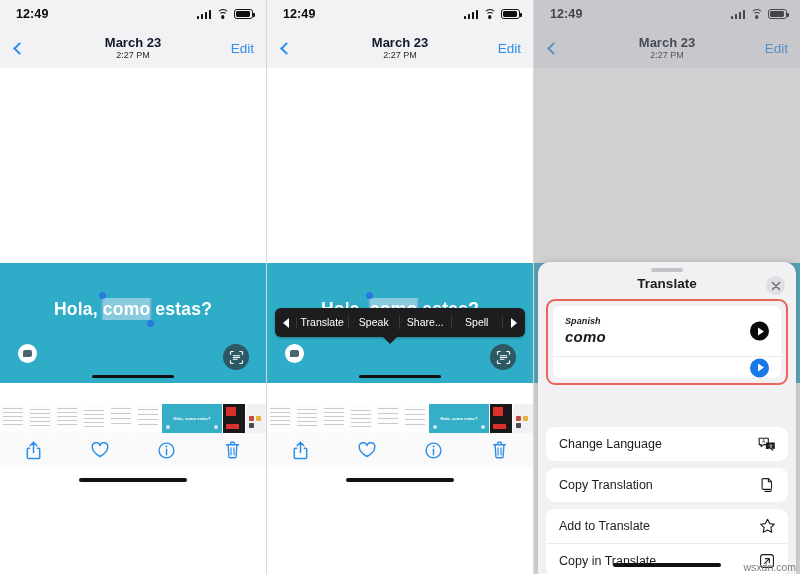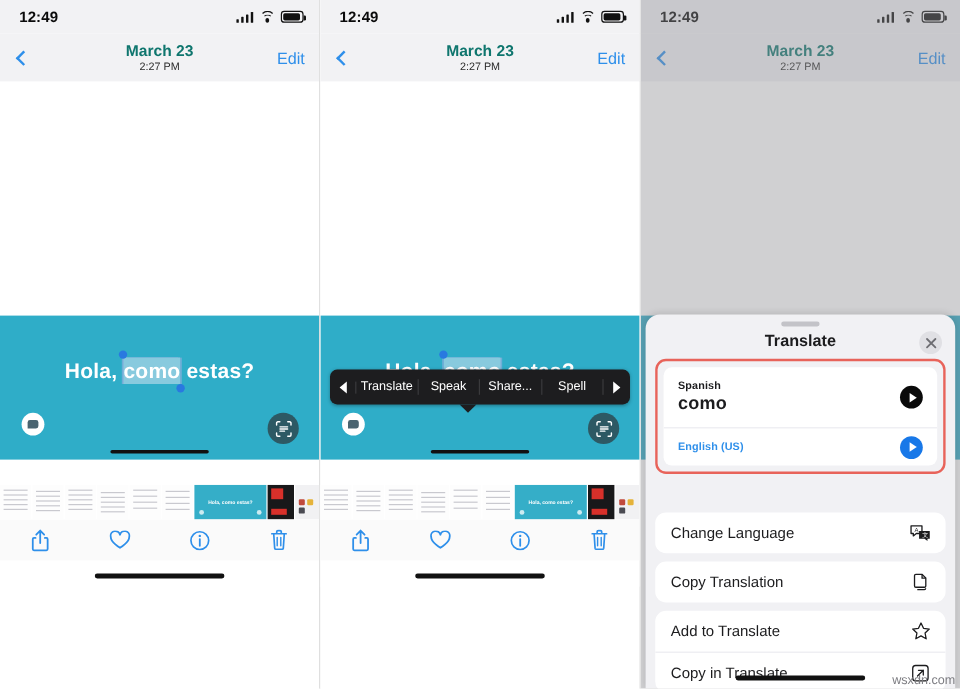--- a/index.html
+++ b/index.html
@@ -47,21 +47,21 @@
   
   .navbar {
     position: relative; height: 40px;
     background: #f2f2f4;
     display: flex; align-items: center;
     padding: 0 12px 0 9px;
   }
   .nav-back { width: 20px; height: 26px; display:flex; align-items:center; justify-content:center; }
   .chev { display:block; width: 9px; height: 9px; border-left: 2.4px solid #2e8fea; border-bottom: 2.4px solid #2e8fea; transform: rotate(45deg); }
   .nav-title { position:absolute; left:0; right:0; text-align:center; pointer-events:none; }
-  .nav-title .t1 { font-size: 13px; font-weight: 700; color: #0f766e; line-height: 15px; }
+  .nav-title .t1 { font-size: 13px; font-weight: 700; color: #0f172a; line-height: 15px; }
   .nav-title .t2 { font-size: 9px; color: #2b2b2b; line-height: 11px; }
   .nav-edit { margin-left: auto; font-size: 13.5px; color: #2e8fea; }
 
   .canvas { position: relative; height: 421px; background:#ffffff; }
 
   
   .photo {
     position: absolute; left: 0; right: 0; top: 195px; height: 120px;
     background: #2fadc8;
   }
@@ -179,21 +179,21 @@
     background:#e0e0e4; display:flex; align-items:center; justify-content:center;
   }
   .sheet-close svg { display:block; }
 
   .redbox {
     position:absolute; left: 8px; right: 8px; top: 37px;
     border: 2.5px solid #e8635a; border-radius: 9px;
     padding: 5px;
   }
   .card {
-    background:#fff; border-radius: 7px; overflow:hidden;
+    background:#fff; border-radius: 7px; overflow:hidden;font-style:italic;
   }
   .card-row { position:relative; padding: 10px 12px 11px; }
   .card-row + .card-row { border-top: 1px solid #ececf0; }
   .lang { font-size: 9px; font-weight: 700; color:#1c1c1e; letter-spacing:.1px; }
   .lang.en { color:#2e8fea; }
   .word { font-size: 15px; font-weight: 700; color:#1c1c1e; margin-top: 2px; letter-spacing:.2px; }
   .word.en { color:#2e8fea; }
   .play {
     position:absolute; right: 12px; top: 50%; transform: translateY(-50%);
     width: 19px; height: 19px; border-radius: 50%;
@@ -562,21 +562,20 @@
       <div class="redbox">
         <div class="card">
           <div class="card-row">
             <div class="lang">Spanish</div>
             <div class="word">como</div>
             <div class="play">
                 <i></i>
               </div>
           </div>
           <div class="card-row">
-            <div class="lang en">English (US)</div>
             <div class="play blue">
                 <i></i>
               </div>
           </div>
         </div>
       </div>
 
       <div class="menu-list">
         <div class="menu-group">
           <div class="menu-item">

